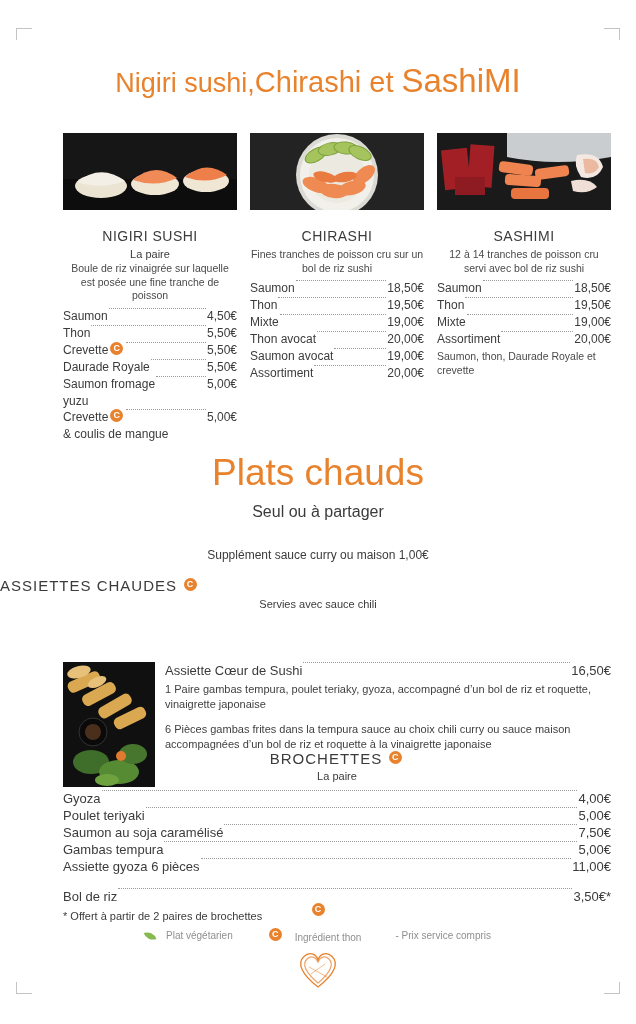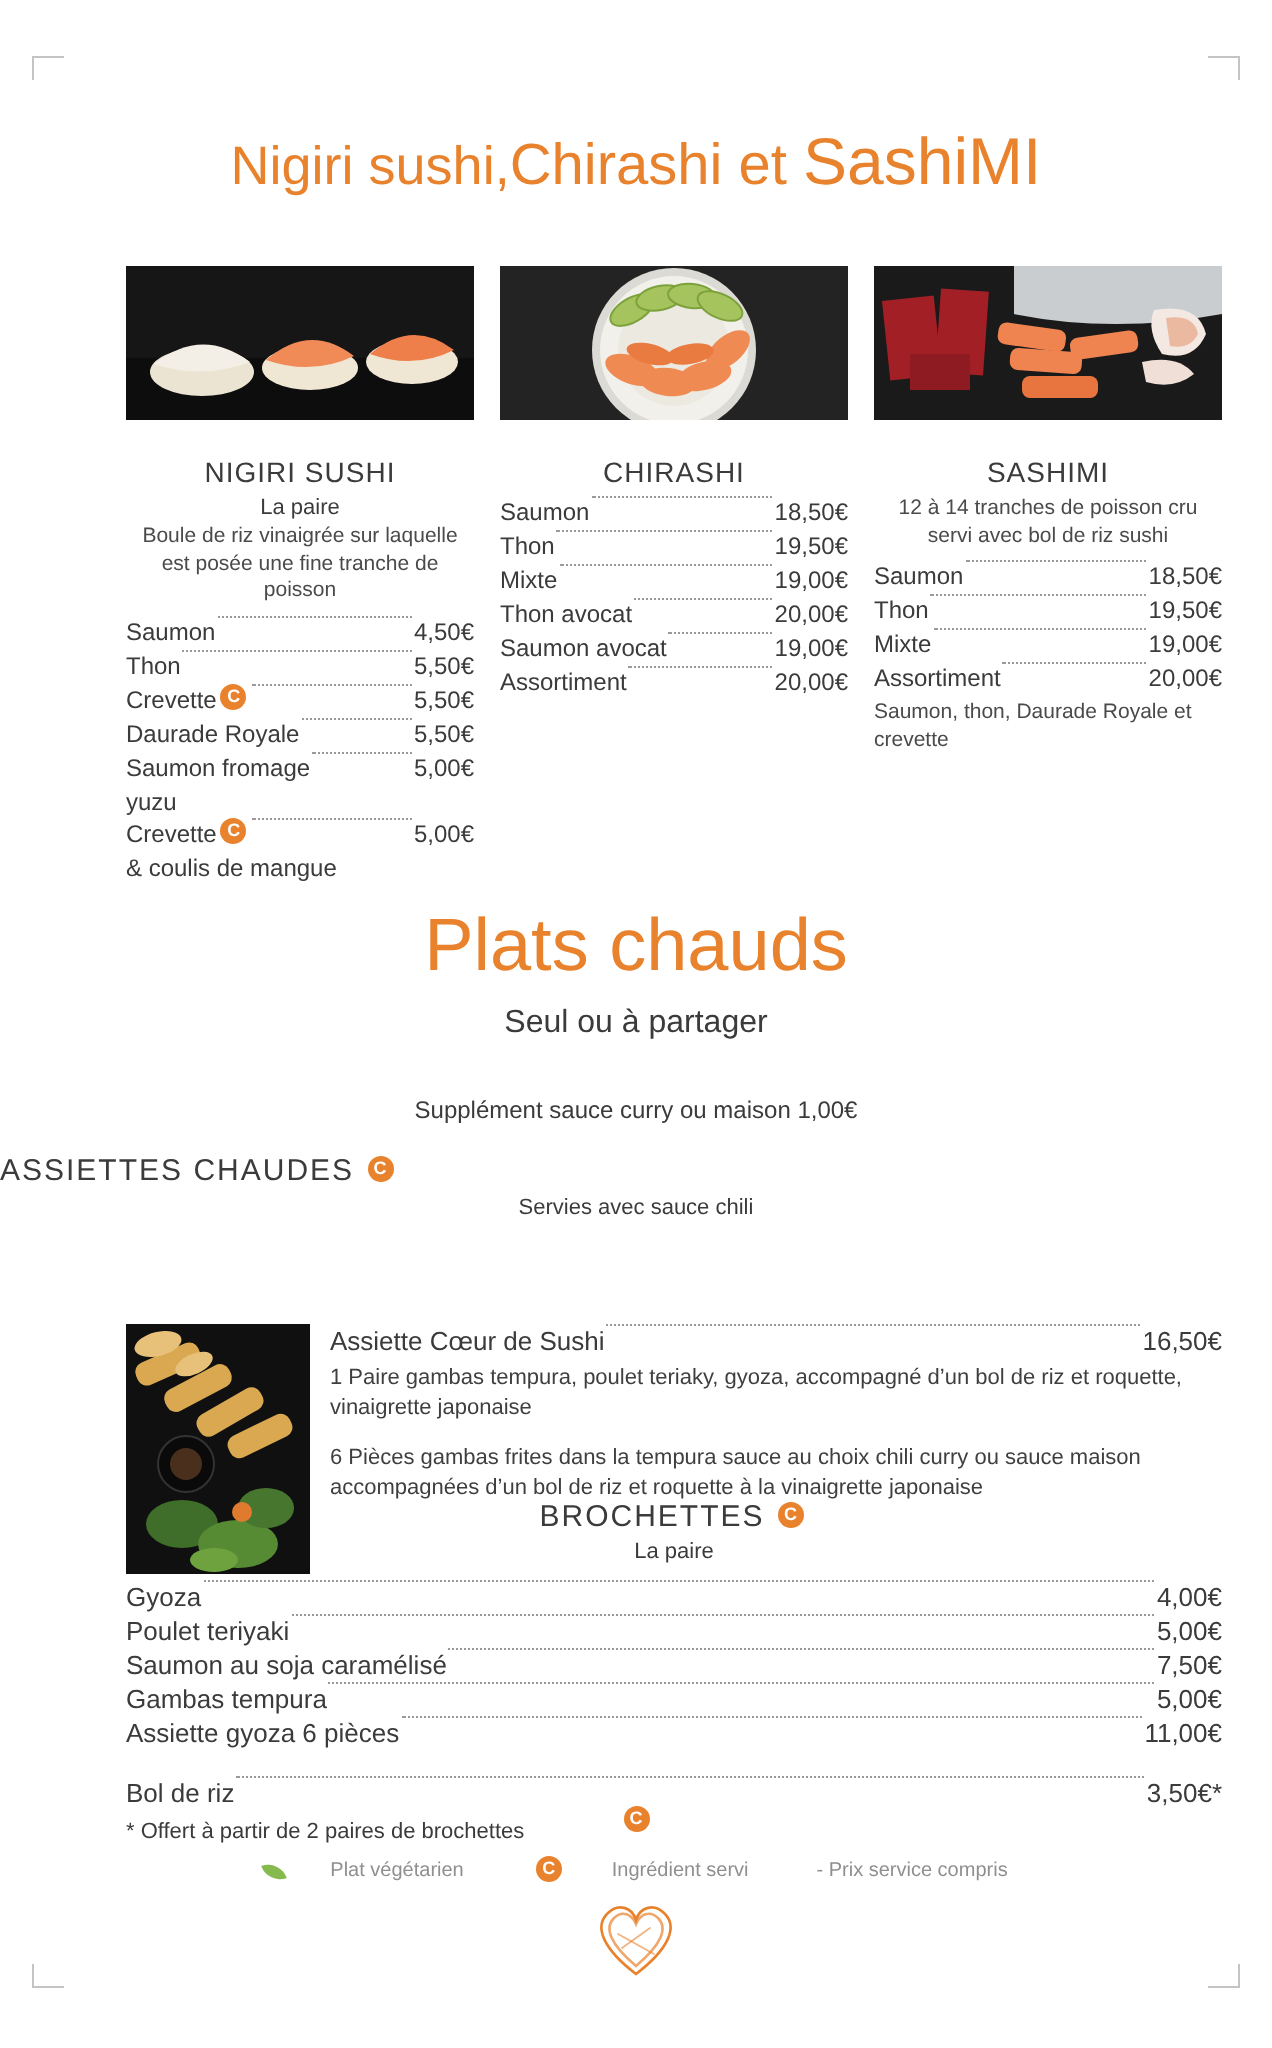--- a/index.html
+++ b/index.html
@@ -59,21 +59,21 @@
   .brochettes { position:absolute; top:750px; left:63px; width:548px; }
   .bro-heading { display:flex; justify-content:center; align-items:center; gap:5px; font-size:15px; letter-spacing:1px; }
   .bro-sub { text-align:center; font-size:11px; margin:3px 0 8px; }
   .brochettes .item-row { font-size:13px; line-height:17px; }
   .bol-row { margin-top:13px; }
   .footnote { font-size:11px; margin-top:5px; }
 
   .footer { position:absolute; top:903px; left:0; right:0; text-align:center; }
   .footer-cicon-wrap { display:flex; justify-content:center; }
   .legend { display:flex; justify-content:center; align-items:center; gap:34px; margin-top:10px; font-size:10px; color:#8f8f8f; }
-  .legend-item { display:flex; align-items:center; gap:23px; }
+  .legend-item { display:flex; align-items:flex-end; gap:11px; }
   .leaf { width:10px; height:10px; background:#86b94e; border-radius:0 10px 0 10px; transform:rotate(-20deg); }
   .heart-wrap { margin-top:4px; display:flex; justify-content:center; }
 </style>
 </head>
 <body>
 
 <div class="page">
 
   <div class="corner tl"></div>
   <div class="corner tr"></div>
@@ -182,20 +182,21 @@
         <span class="item-name">Crevette</span>
         <span class="cicon">C</span>
         <span class="leader"></span>
         <span class="item-price">5,00€</span>
       </div>
       <div class="item-cont">&amp; coulis de mangue</div>
     </div>
 
     <div class="col">
       <div class="col-heading">CHIRASHI</div>
+      <div class="col-desc">Fines tranches de poisson cru sur un bol de riz sushi</div>
       <div class="item-row">
         <span class="item-name">Saumon</span>
         <span class="leader"></span>
         <span class="item-price">18,50€</span>
       </div>
       <div class="item-row">
         <span class="item-name">Thon</span>
         <span class="leader"></span>
         <span class="item-price">19,50€</span>
       </div>
@@ -339,21 +340,21 @@
     <div class="footer-cicon-wrap">
       <span class="cicon">C</span>
     </div>
     <div class="legend">
       <span class="legend-item">
         <span class="leaf"></span>
         <span>Plat végétarien</span>
       </span>
       <span class="legend-item">
         <span class="cicon">C</span>
-        <span>Ingrédient servi</span>
+        <span>Ingrédient thon</span>
       </span>
       <span class="legend-item">
         <span>- Prix service compris</span>
       </span>
     </div>
     <div class="heart-wrap">
       <svg width="46" height="44" viewBox="0 0 46 44">
         <g fill="none" stroke="#e8822d" stroke-width="1.3" stroke-linecap="round">
           <path d="M23 40 C6 27 2 16 9 9.5 C14 4.5 21 6.5 23 13 C25 6.5 32 4.5 37 9.5 C44 16 40 27 23 40 Z"></path>
           <path d="M23 36 C10 25 7 17 12 12 C16 8 21 10 23 15 C25 10 30 8 34 12 C39 17 36 25 23 36 Z" opacity="0.7"></path>

